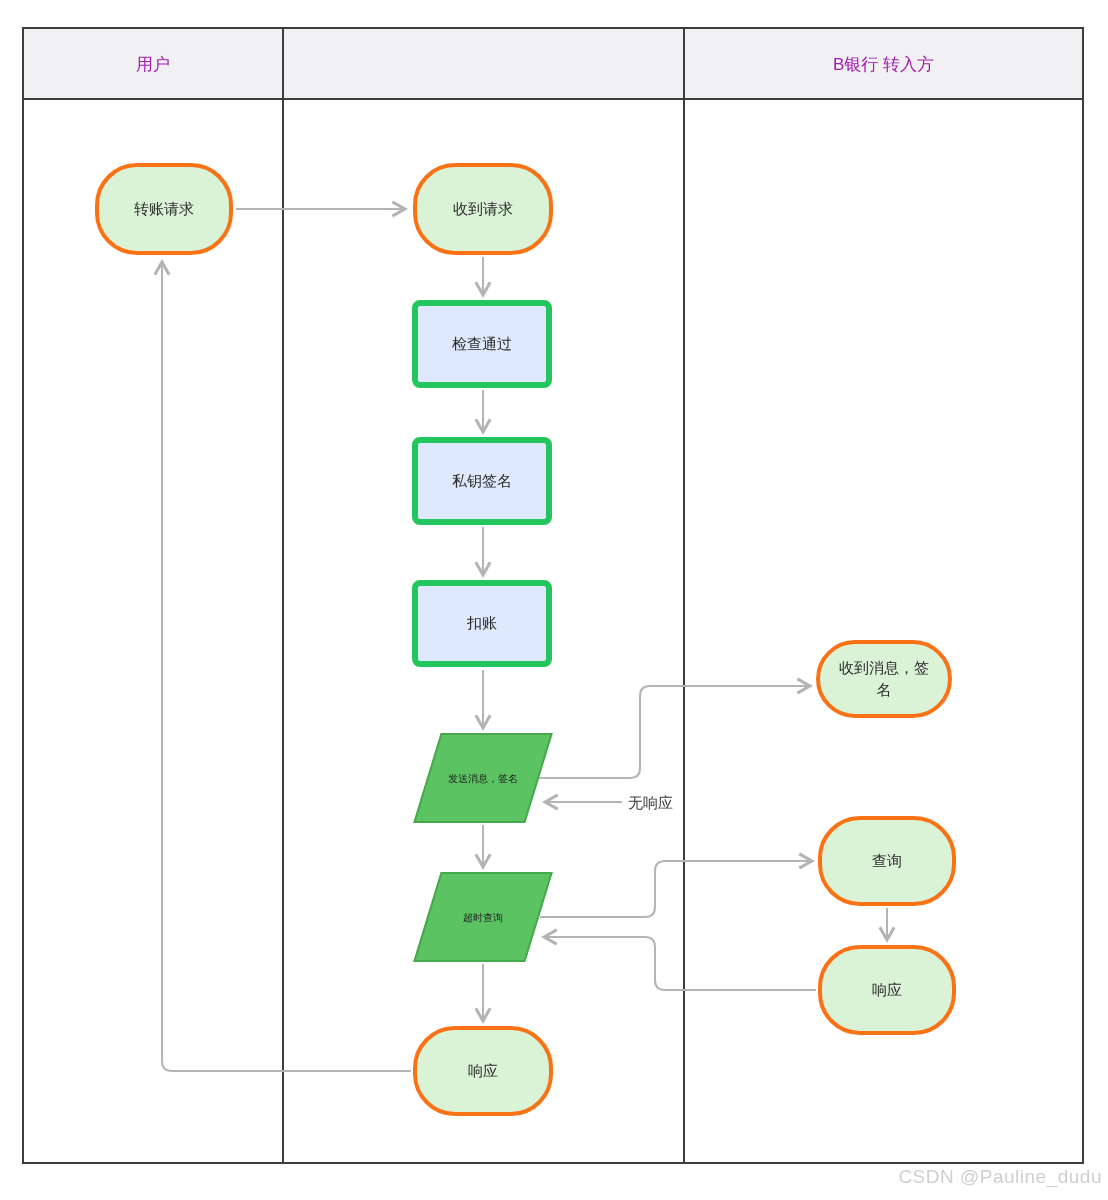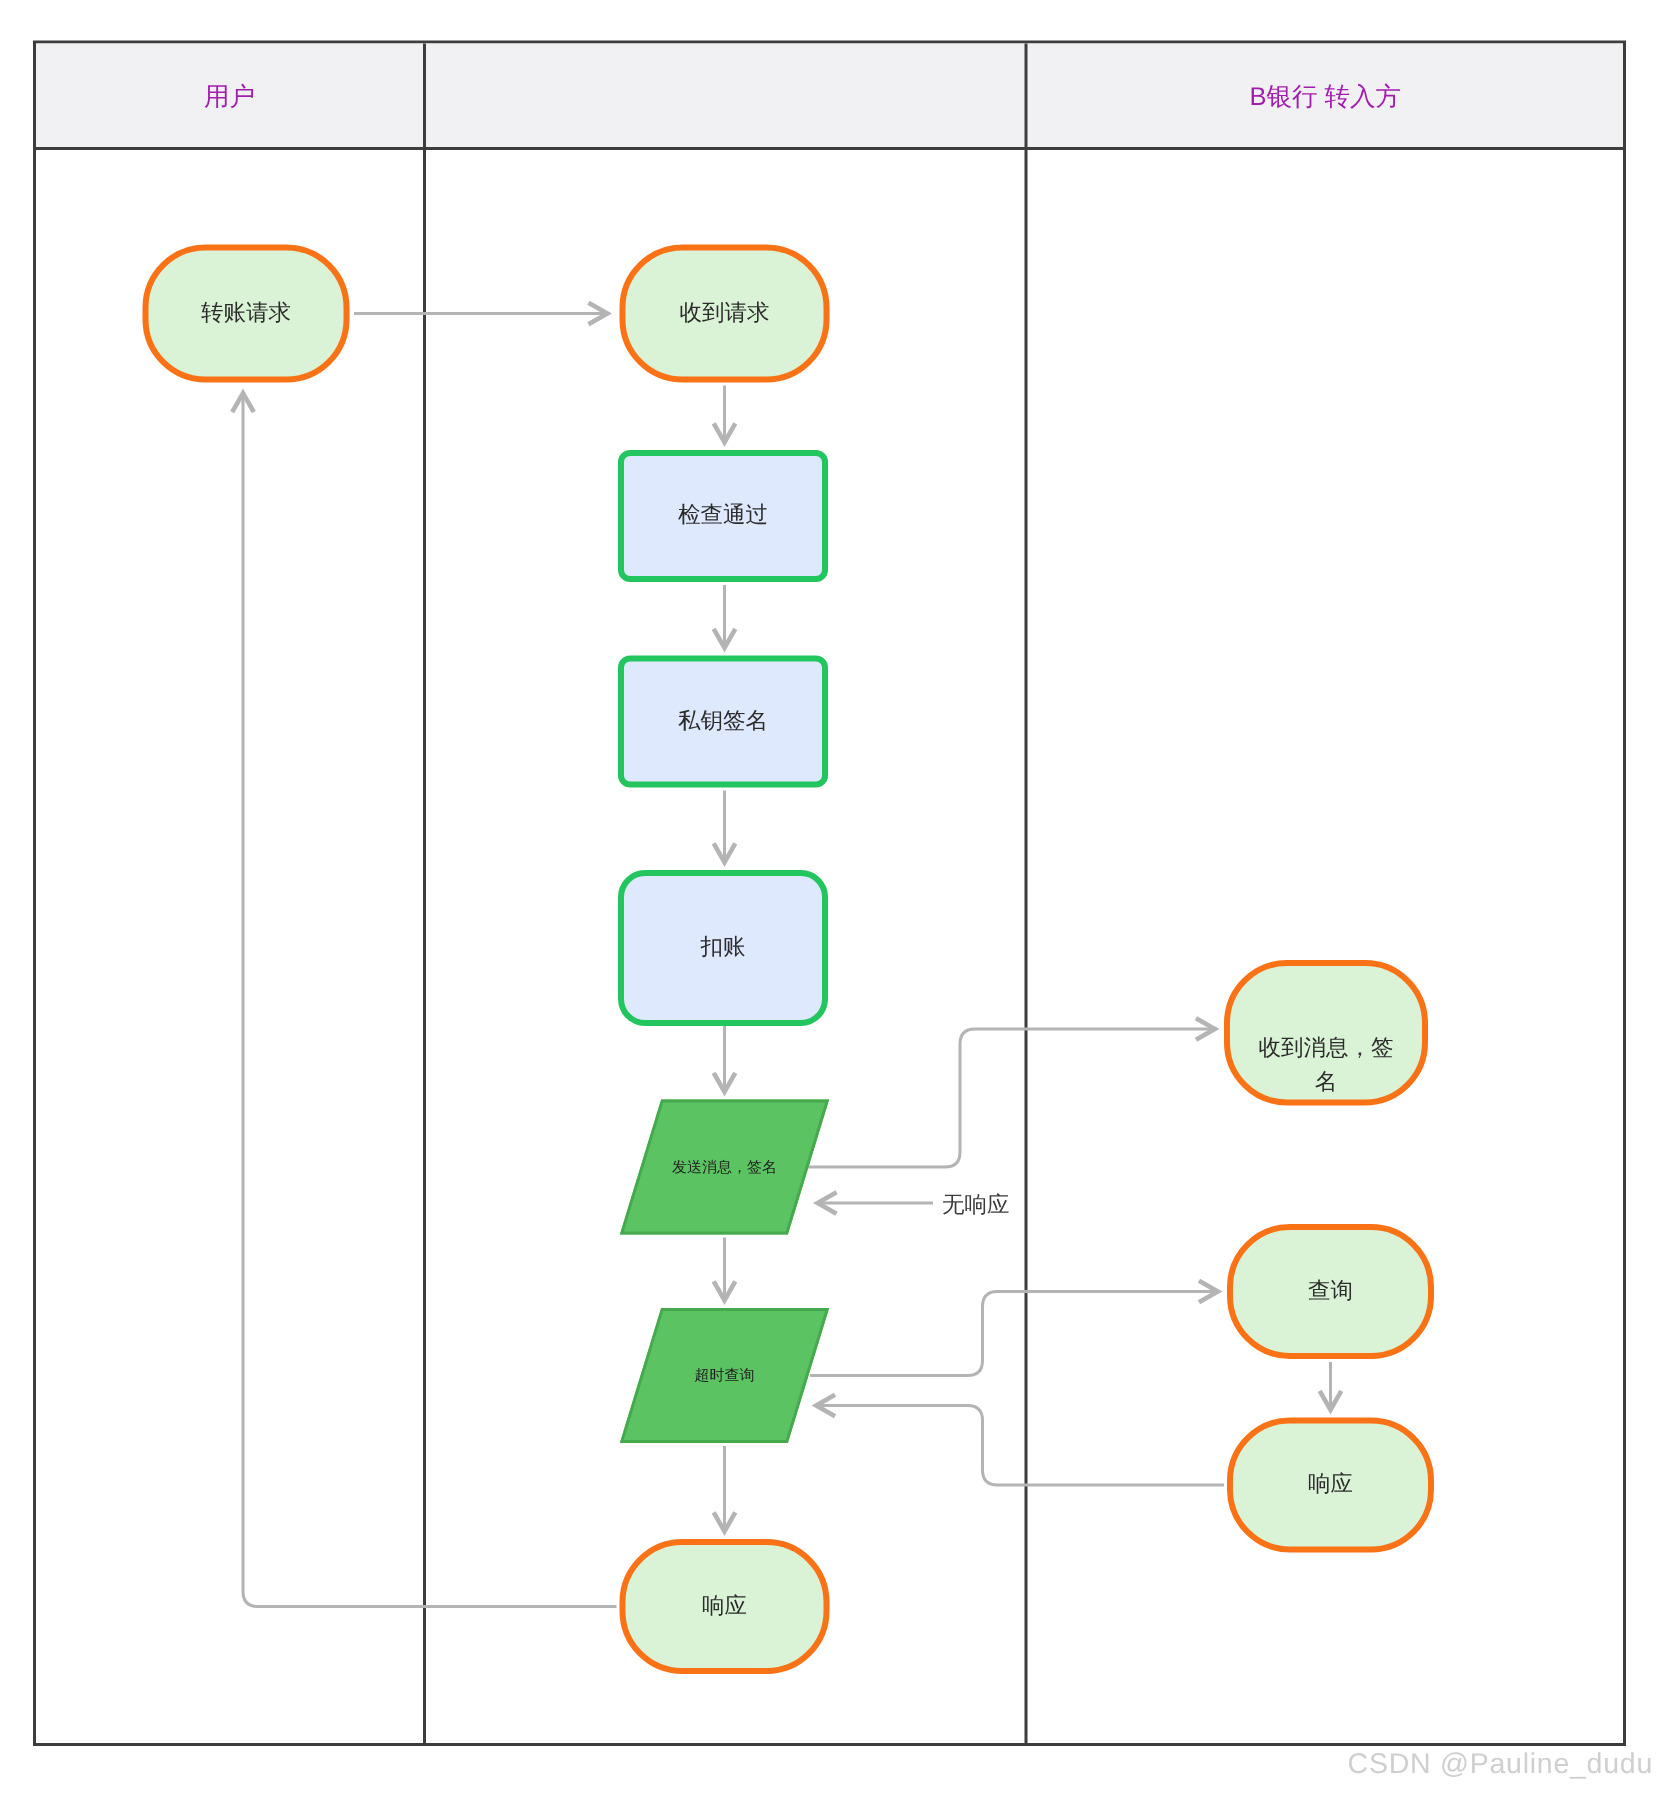--- a/index.html
+++ b/index.html
@@ -17,21 +17,21 @@
   .lane-title { position:absolute; top:0; height:71px; line-height:71px;
            text-align:center; font-size:17px; color:#a21caf; }
   .lane-title.t1 { left:0; width:258px; }
   .lane-title.t2 { left:260px; width:399px; }
   .lane-title.t3 { left:661px; right:0;border-radius:19px; }
 
   
   .node { position:absolute; display:flex; align-items:center; justify-content:center;
           text-align:center; font-size:15px; color:#2c2c2c; line-height:1.5; }
   .stadium { background:#daf2d6; border:4px solid #f97316; border-radius:42px; }
-  .proc    { background:#dee9fd; border:4px solid #22c55e; border-radius:8px; }
+  .proc    { background:#dee9fd; border:6px solid #22c55e; border-radius:8px; }
   .para-wrap { position:absolute; }
   .para-bg { position:absolute; left:14px; top:0; width:112px; height:90px;
              background:#5cc363; border:2px solid #46a94d;
              transform:skewX(-17deg); }
   .para-label { position:absolute; inset:0; display:flex; align-items:center;
              justify-content:center; text-align:center; font-size:10px;
              color:#1e1e1e; line-height:1.5; }
   .wrap-tight { width:102px; }
 
   
@@ -88,21 +88,21 @@
   </div>
 
   <div class="node proc" style="left:412px; top:300px; width:140px; height:88px;">
     <span>检查通过</span>
   </div>
 
   <div class="node proc" style="left:412px; top:437px; width:140px; height:88px;">
     <span>私钥签名</span>
   </div>
 
-  <div class="node proc" style="left:412px; top:580px; width:140px; height:104px;border-radius:18px;">
+  <div class="node proc" style="left:412px; top:580px; width:140px; height:87px;">
     <span>扣账</span>
   </div>
 
   <div class="para-wrap" style="left:413px; top:733px; width:140px; height:90px;">
     <div class="para-bg"></div>
     <div class="para-label">
         <span class="wrap-tight">发送消息，签名</span>
       </div>
   </div>
 
@@ -110,21 +110,21 @@
     <div class="para-bg"></div>
     <div class="para-label">
         <span>超时查询</span>
       </div>
   </div>
 
   <div class="node stadium" style="left:413px; top:1026px; width:140px; height:90px;">
     <span>响应</span>
   </div>
 
-  <div class="node stadium" style="left:816px; top:640px; width:136px; height:97px;align-items:flex-end;">
+  <div class="node stadium" style="left:816px; top:640px; width:136px; height:78px;">
     <span class="wrap-tight">收到消息，签名</span>
   </div>
 
   <div class="node stadium" style="left:818px; top:816px; width:138px; height:90px;">
     <span>查询</span>
   </div>
 
   <div class="node stadium" style="left:818px; top:945px; width:138px; height:90px;">
     <span>响应</span>
   </div>

